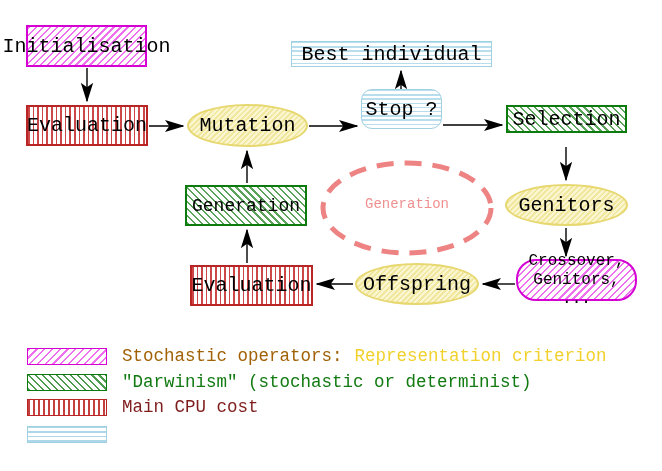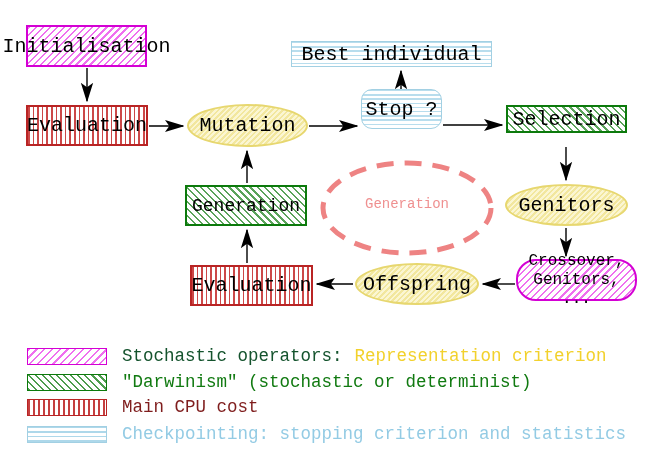--- a/index.html
+++ b/index.html
@@ -54,21 +54,21 @@
   }
   .sw-red {
     border:1.5px solid #b92424;
     background:repeating-linear-gradient(90deg,#c53f3f 0 1.6px,#ffffff 1.6px 5px);
   }
   .sw-cyan {
     border:1.5px solid #a2d0e3;
     background:repeating-linear-gradient(to bottom,#aed8ea 0 1.4px,#ffffff 1.4px 4.4px);
   }
   .lg-text { margin-left:15px; font-size:17.5px; white-space:pre; }
-  .lg-magenta { color:#14532d; }
+  .lg-magenta { color:#a16207; }
   .lg-yellow  { color:#f2d12c; margin-left:12px; }
   .lg-green   { color:#117a11; }
   .lg-red     { color:#7f1d1d; }
   .lg-cyan    { color:#93cbe4; }
 </style>
 </head>
 <body>
 
 <div id="stage">
 
@@ -152,16 +152,15 @@
     <span class="lg-text lg-green">"Darwinism" (stochastic or determinist)</span>
   </div>
 
   <div class="legend-row" style="top:397px">
     <span class="sw sw-red"></span>
     <span class="lg-text lg-red">Main CPU cost</span>
   </div>
 
   <div class="legend-row" style="top:424px">
     <span class="sw sw-cyan"></span>
-    <span class="lg-text lg-cyan">Checkpointing: stopping criterion and statistics</span>
   </div>
 
 </div>
 
 </body></html>

